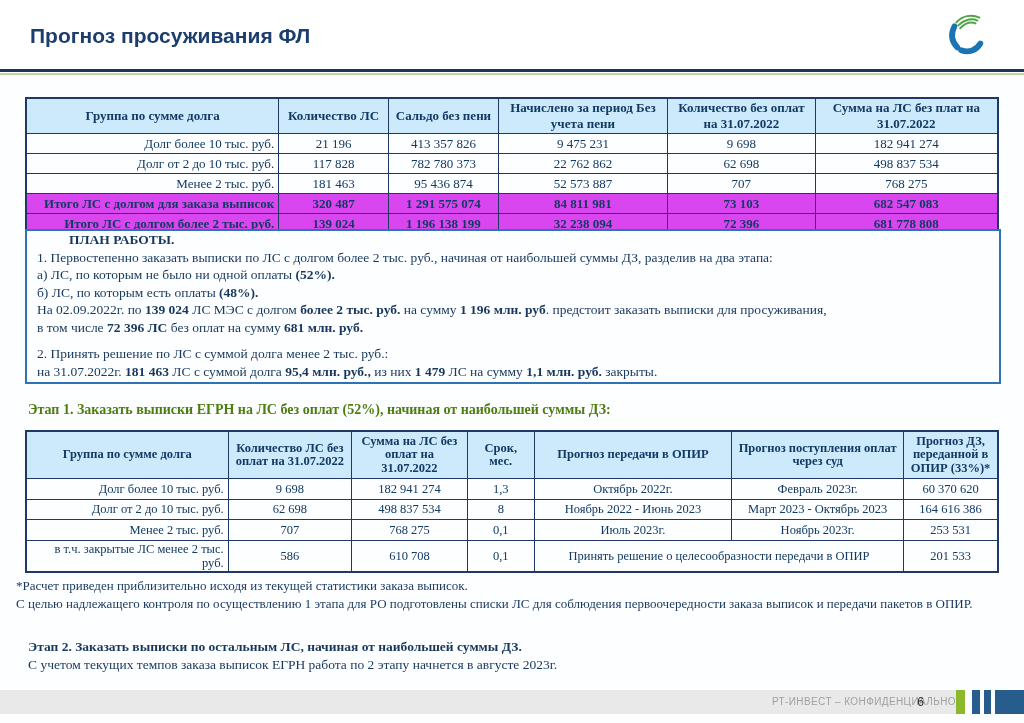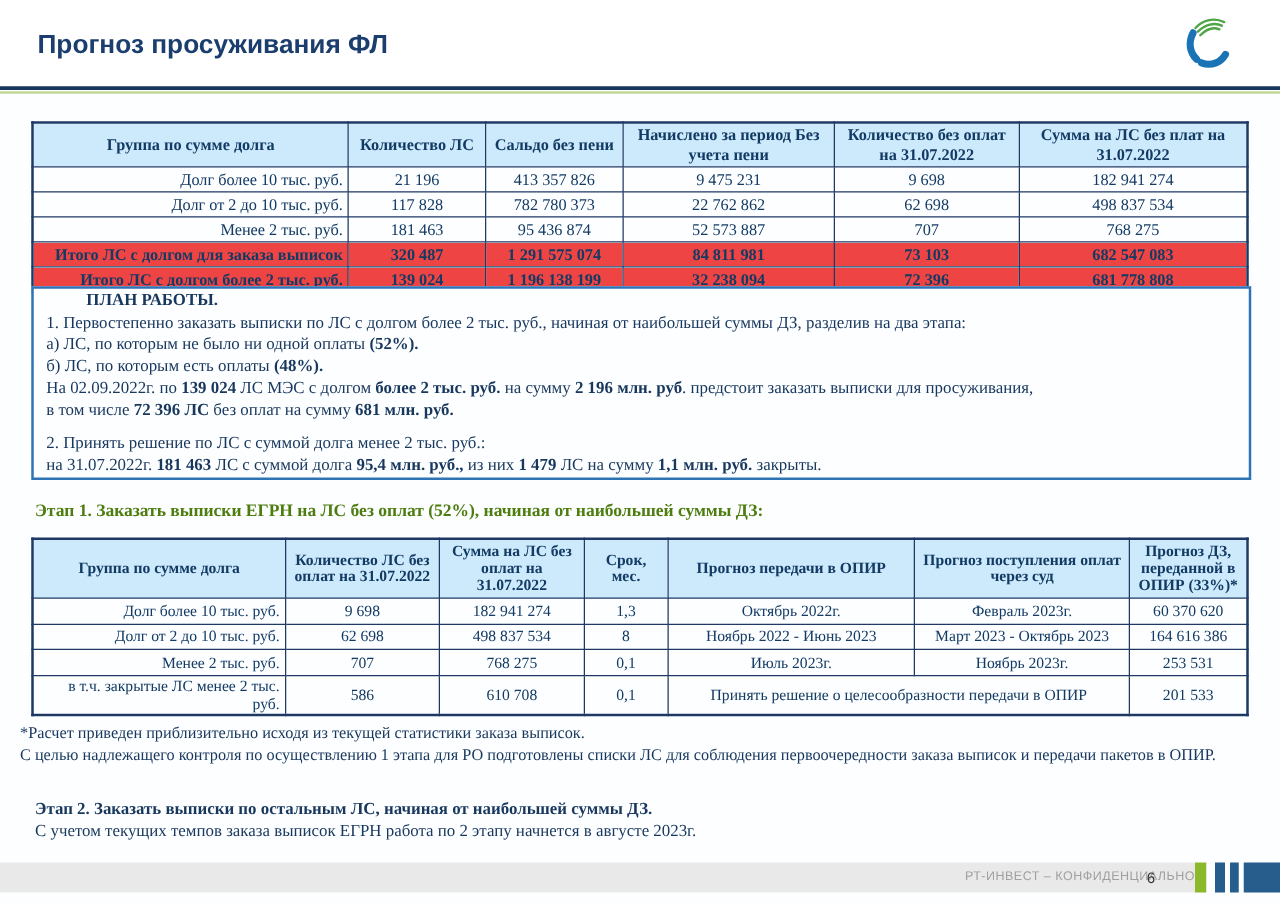--- a/index.html
+++ b/index.html
@@ -30,21 +30,21 @@
   #table1 { top:97px;  font-size:13px; }
   #table2 { top:430px; font-size:12.5px; }
   .data th, .data td { border:1px solid #1f3864; padding:1px 4px; text-align:center;
                        overflow:hidden; vertical-align:middle; }
   .data thead th { background:#cdeafc; font-weight:bold; }
   #table1 thead th { height:30px; }
   #table2 thead th { height:44px; line-height:13.5px; }
   #table1 tbody td { height:17px; line-height:15px; }
   #table2 tbody td { height:17.5px; line-height:14px; }
   .data td.left { text-align:right; }
-  .data tr.total td { background:#ef4444; font-weight:bold; }
+  .data tr.total td { background:#d946ef; font-weight:bold; }
 
   
   .plan-box { position:absolute; left:25px; top:229px; width:952px; height:151px;
               border:2px solid #2e74b5; background:#fdfeff; padding:0 10px;
               font-size:13.5px; overflow:hidden; }
   .plan-line { line-height:17.5px; white-space:nowrap; }
   .plan-line.blank { height:9px; line-height:9px; }
   .plan-line.indent { padding-left:32px; }
   .b { font-weight:bold; }
 
@@ -159,21 +159,21 @@
           <td>681 778 808</td>
         </tr>
       </tbody>
     </table>
 
   <div class="plan-box" id="plan-box">
       <div class="plan-line indent"><span class="b">ПЛАН РАБОТЫ.</span></div>
       <div class="plan-line"><span>1. Первостепенно заказать выписки по ЛС с долгом более 2 тыс. руб., начиная от наибольшей суммы ДЗ, разделив на два этапа:</span></div>
       <div class="plan-line"><span>а) ЛС, по которым не было ни одной оплаты </span><span class="b">(52%).</span></div>
       <div class="plan-line"><span>б) ЛС, по которым есть оплаты </span><span class="b">(48%).</span></div>
-      <div class="plan-line"><span>На 02.09.2022г. по </span><span class="b">139 024</span><span> ЛС МЭС с долгом </span><span class="b">более 2 тыс. руб.</span><span> на сумму </span><span class="b">2 196 млн. руб</span><span>. предстоит заказать выписки для просуживания,</span></div>
+      <div class="plan-line"><span>На 02.09.2022г. по </span><span class="b">139 024</span><span> ЛС МЭС с долгом </span><span class="b">более 2 тыс. руб.</span><span> на сумму </span><span class="b">1 196 млн. руб</span><span>. предстоит заказать выписки для просуживания,</span></div>
       <div class="plan-line"><span>в том числе </span><span class="b">72 396 ЛС</span><span> без оплат на сумму </span><span class="b">681 млн. руб.</span></div>
       <div class="plan-line blank">&nbsp;</div>
       <div class="plan-line"><span>2. Принять решение по ЛС с суммой долга менее 2 тыс. руб.:</span></div>
       <div class="plan-line"><span>на 31.07.2022г. </span><span class="b">181 463</span><span> ЛС с суммой долга </span><span class="b">95,4 млн. руб.,</span><span> из них </span><span class="b">1 479</span><span> ЛС на сумму </span><span class="b">1,1 млн. руб.</span><span> закрыты.</span></div>
     </div>
 
   <div class="stage1-heading">Этап 1. Заказать выписки ЕГРН на ЛС без оплат (52%), начиная от наибольшей суммы ДЗ:</div>
 
   <table class="data" id="table2">
       <colgroup>

